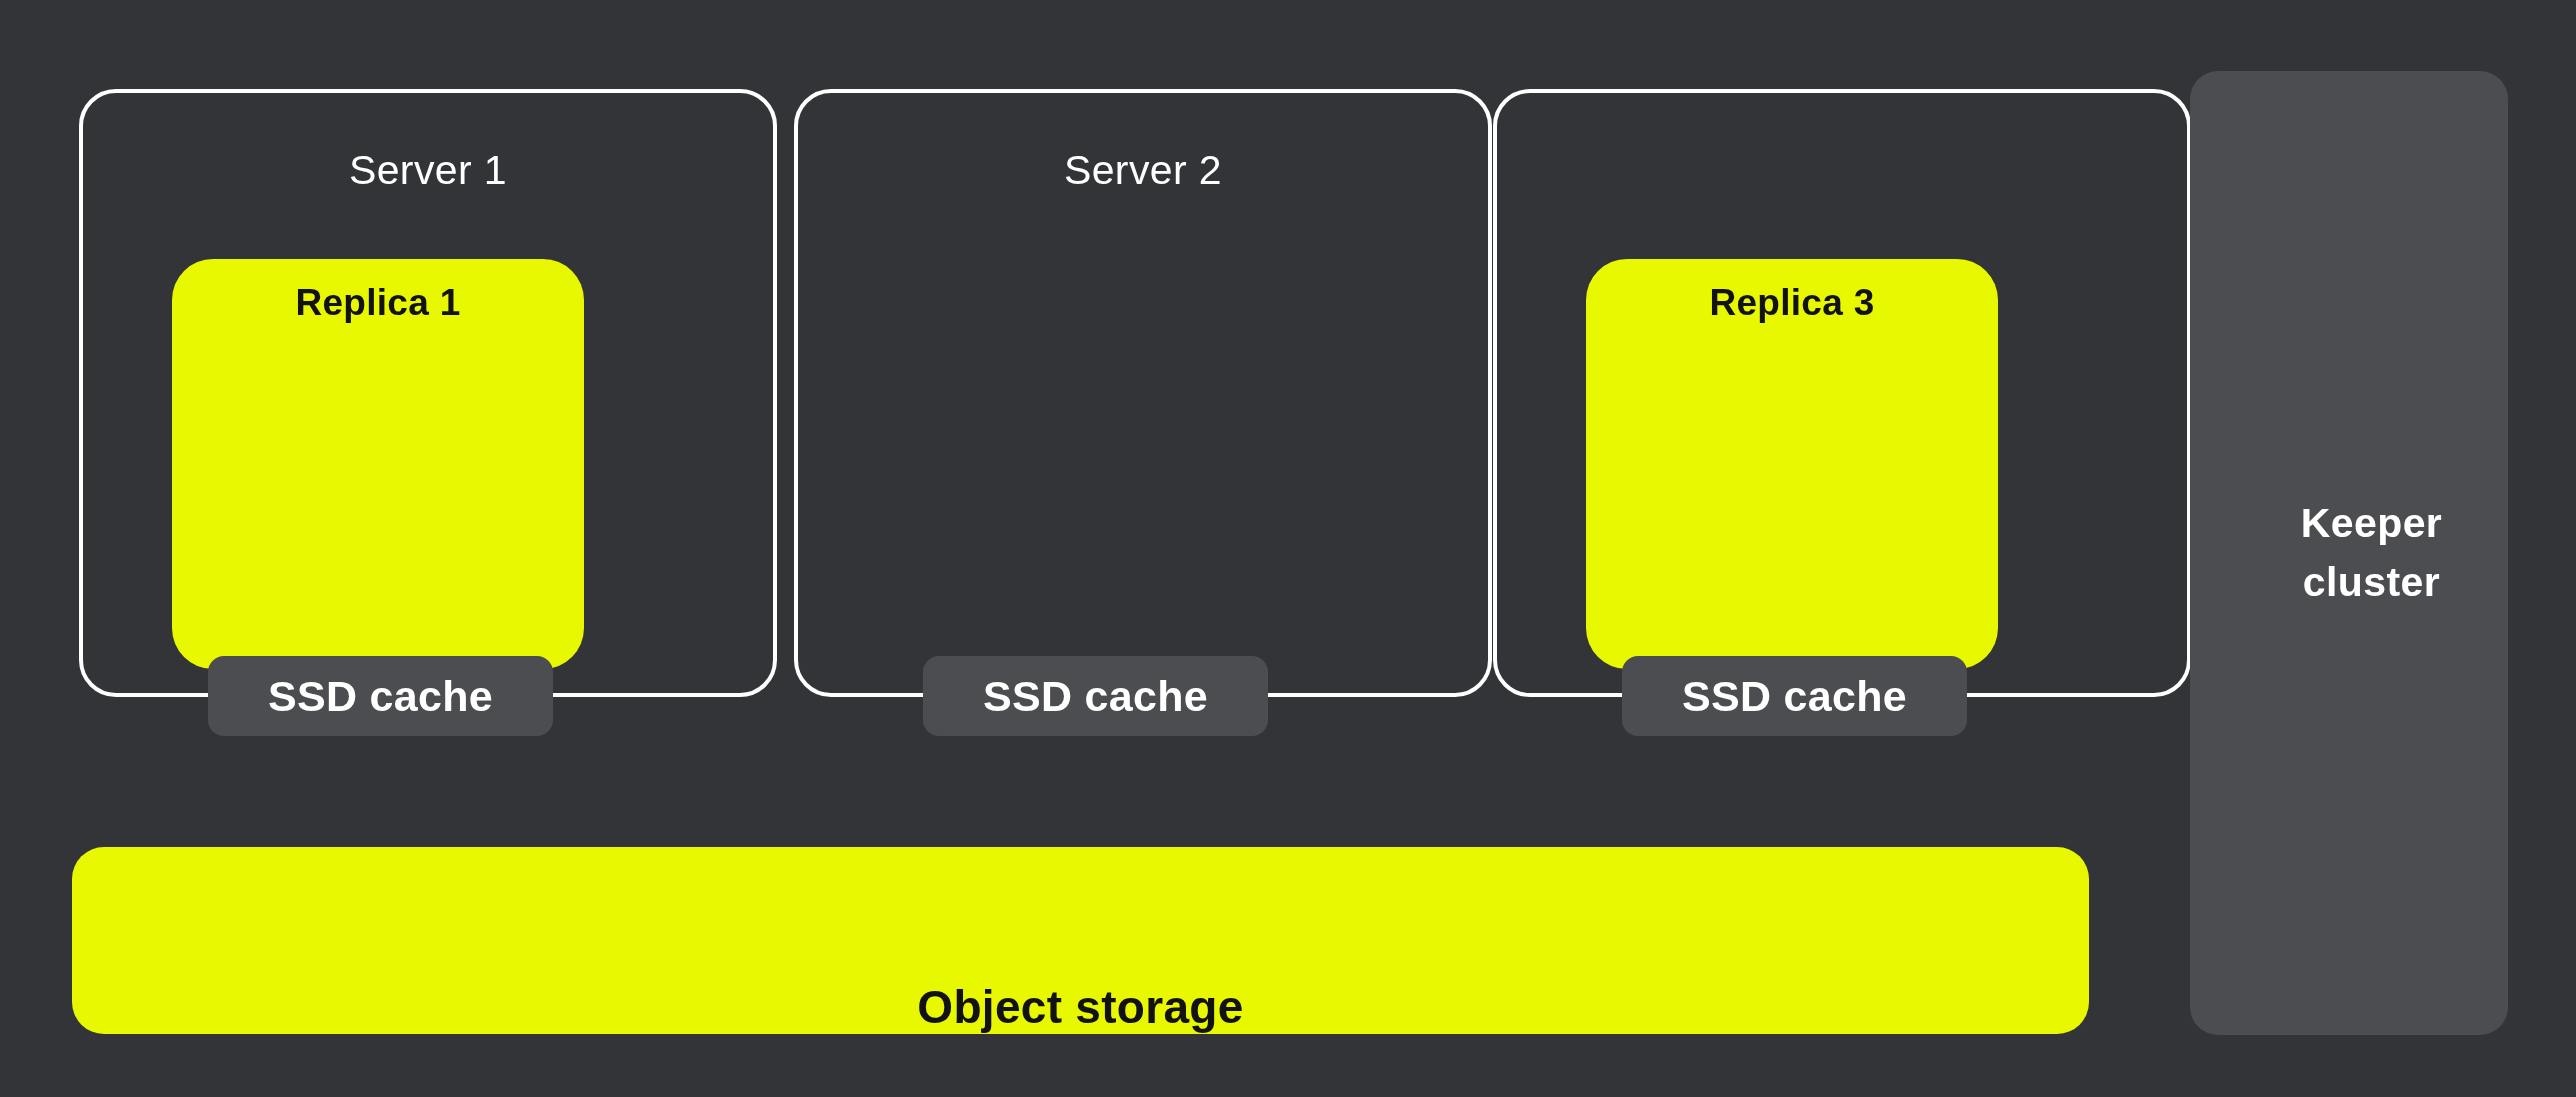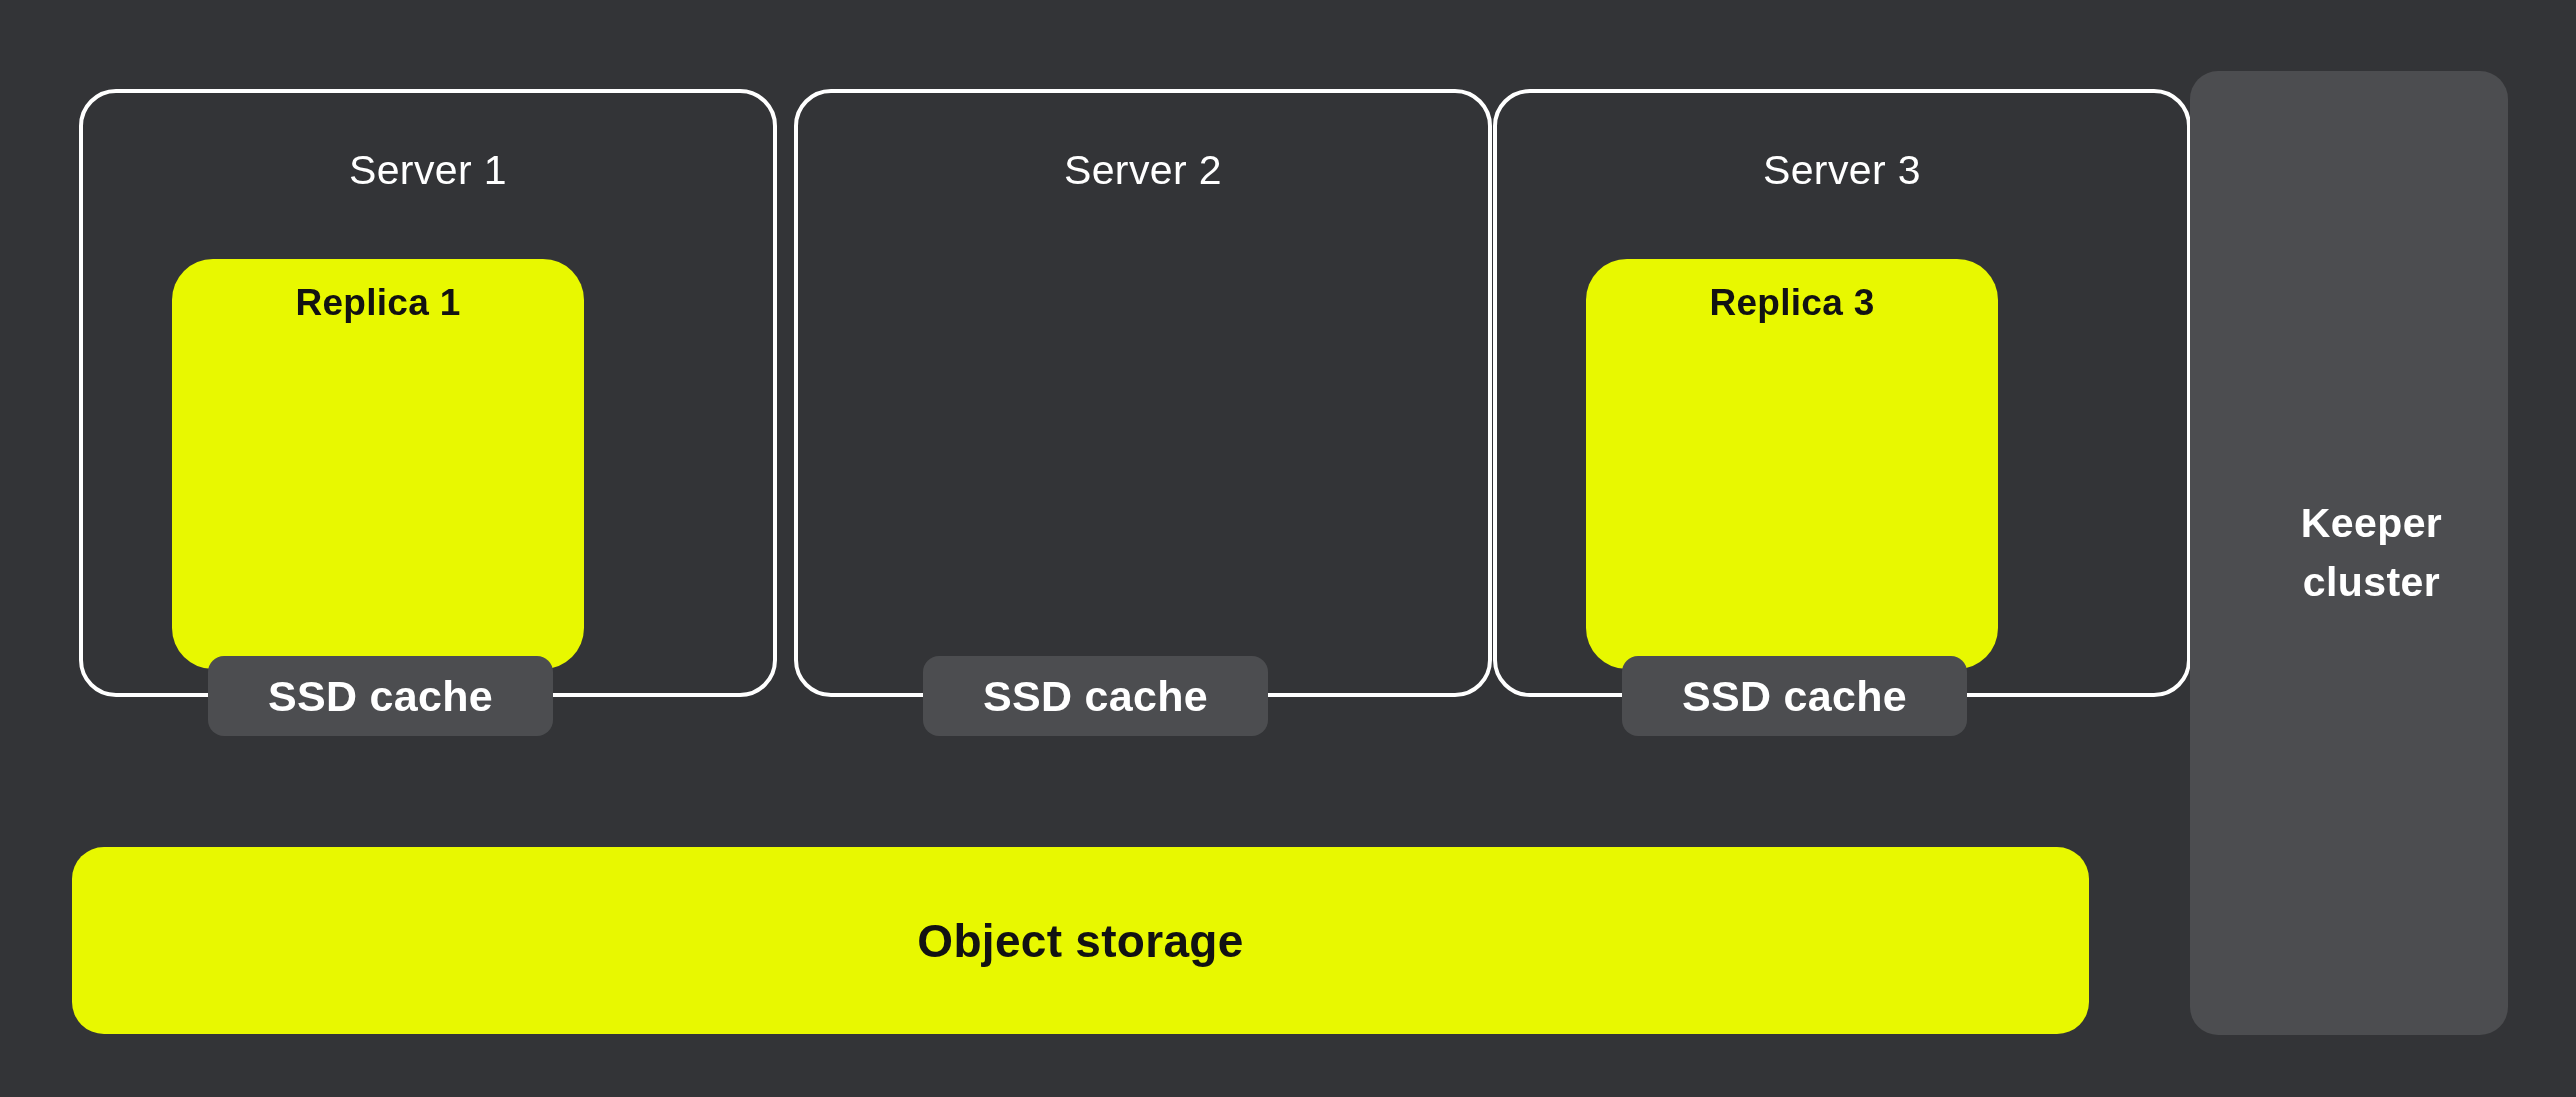--- a/index.html
+++ b/index.html
@@ -90,21 +90,21 @@
   
   .object-storage {
     position: absolute;
     left: 72px;
     top: 847px;
     width: 2017px;
     height: 187px;
     background: var(--yellow);
     border-radius: 32px;
     display: flex;
-    align-items: center;
+    align-items: flex-end;
     justify-content: center;
   }
   .object-storage-label {
     color: var(--dark_text);
     font-size: 46px;
     font-weight: 700;
     letter-spacing: 0.3px;
   }
   
   .keeper {
@@ -147,21 +147,20 @@
   </div>
 
   <div class="server s2">
     <div class="server-label">Server 2</div>
     <div class="ssd-cache">
       <span class="ssd-cache-label">SSD cache</span>
     </div>
   </div>
 
   <div class="server s3">
-    <div class="server-label">Server 3</div>
     <div class="replica">
       <span class="replica-label">Replica 3</span>
     </div>
     <div class="ssd-cache">
       <span class="ssd-cache-label">SSD cache</span>
     </div>
   </div>
 
   <div class="object-storage">
     <span class="object-storage-label">Object storage</span>

